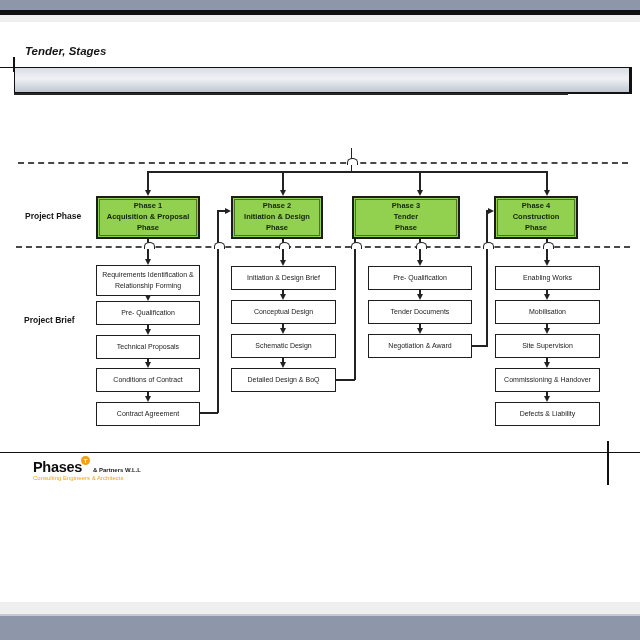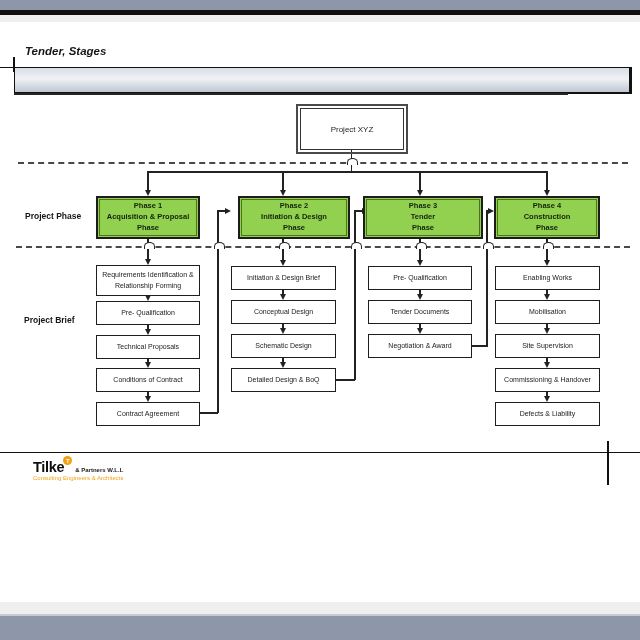--- a/index.html
+++ b/index.html
@@ -79,46 +79,45 @@
 
   <div class="mark" style="left:0;top:66.5px;width:14px;height:1.4px"></div>
   <div class="mark" style="left:13.4px;top:57px;width:1.4px;height:15px"></div>
 
   <div class="header-bar"></div>
   <div class="header-shadow"></div>
 
   <div class="dashed" style="left:18px;top:161.5px;width:610px"></div>
   <div class="dashed" style="left:16px;top:245.5px;width:614px"></div>
 
-  <div class="rootbox">Project XYZ</div>
 
   <div class="ln" style="left:350.8px;top:148px;width:1.2px;height:24px"></div>
   <div class="ln" style="left:147.4px;top:171.4px;width:400.4px;height:1.5px"></div>
   <div class="ln" style="left:147.4px;top:171.4px;width:1.2px;height:19px"></div>
   <div class="ln" style="left:282.4px;top:171.4px;width:1.2px;height:19px"></div>
   <div class="ln" style="left:419.4px;top:171.4px;width:1.2px;height:19px"></div>
   <div class="ln" style="left:546.4px;top:171.4px;width:1.2px;height:19px"></div>
   <div class="arr-d" style="left:144.5px;top:190px"></div>
   <div class="arr-d" style="left:279.5px;top:190px"></div>
   <div class="arr-d" style="left:416.5px;top:190px"></div>
   <div class="arr-d" style="left:543.5px;top:190px"></div>
 
   <div class="rowlab" style="left:25px;top:211px">Project Phase</div>
   <div class="rowlab" style="left:24px;top:315px">Project Brief</div>
 
   <div class="phase" style="left:96px;width:104px">Phase 1
 Acquisition &amp; Proposal
 Phase</div>
-  <div class="phase" style="left:238px;width:112px">Phase 2
+  <div class="phase" style="left:231px;width:92px">Phase 2
 Initiation &amp; Design
 Phase</div>
-  <div class="phase" style="left:363px;width:120px">Phase 3
+  <div class="phase" style="left:352px;width:108px">Phase 3
 Tender
 Phase</div>
-  <div class="phase" style="left:494px;width:106px">Phase 4
+  <div class="phase" style="left:494px;width:84px">Phase 4
 Construction
 Phase</div>
 
   <div class="ln" style="left:147.4px;top:239px;width:1.2px;height:20px"></div>
   <div class="arr-d" style="left:144.5px;top:259px"></div>
   <div class="ln" style="left:282.4px;top:239px;width:1.2px;height:21px"></div>
   <div class="arr-d" style="left:279.5px;top:260px"></div>
   <div class="ln" style="left:419.4px;top:239px;width:1.2px;height:21px"></div>
   <div class="arr-d" style="left:416.5px;top:260px"></div>
   <div class="ln" style="left:546.4px;top:239px;width:1.2px;height:21px"></div>
@@ -197,21 +196,21 @@
   <div class="hop" style="left:542.5px;top:242px"></div>
   <div class="hop" style="left:213.5px;top:242px"></div>
   <div class="hop" style="left:350.5px;top:242px"></div>
   <div class="hop" style="left:482.5px;top:242px"></div>
 
   <div class="footer-rule"></div>
   <div class="mark" style="left:607.3px;top:441px;width:1.4px;height:44px"></div>
 
   <div class="logo">
     <div class="logo-row">
-      <span class="logo-brand">Tilke</span>
+      <span class="logo-brand">Phases</span>
       <span class="logo-badge">T</span>
       <span class="logo-partners">&amp; Partners W.L.L</span>
     </div>
     <div class="logo-tagline">Consulting Engineers &amp; Architects</div>
   </div>
 
   <div class="bar gray" style="top:602px;height:11.5px"></div>
   <div class="bar lav" style="top:613.5px;height:2.5px"></div>
   <div class="bar slate" style="top:616px;height:24px"></div>
 

